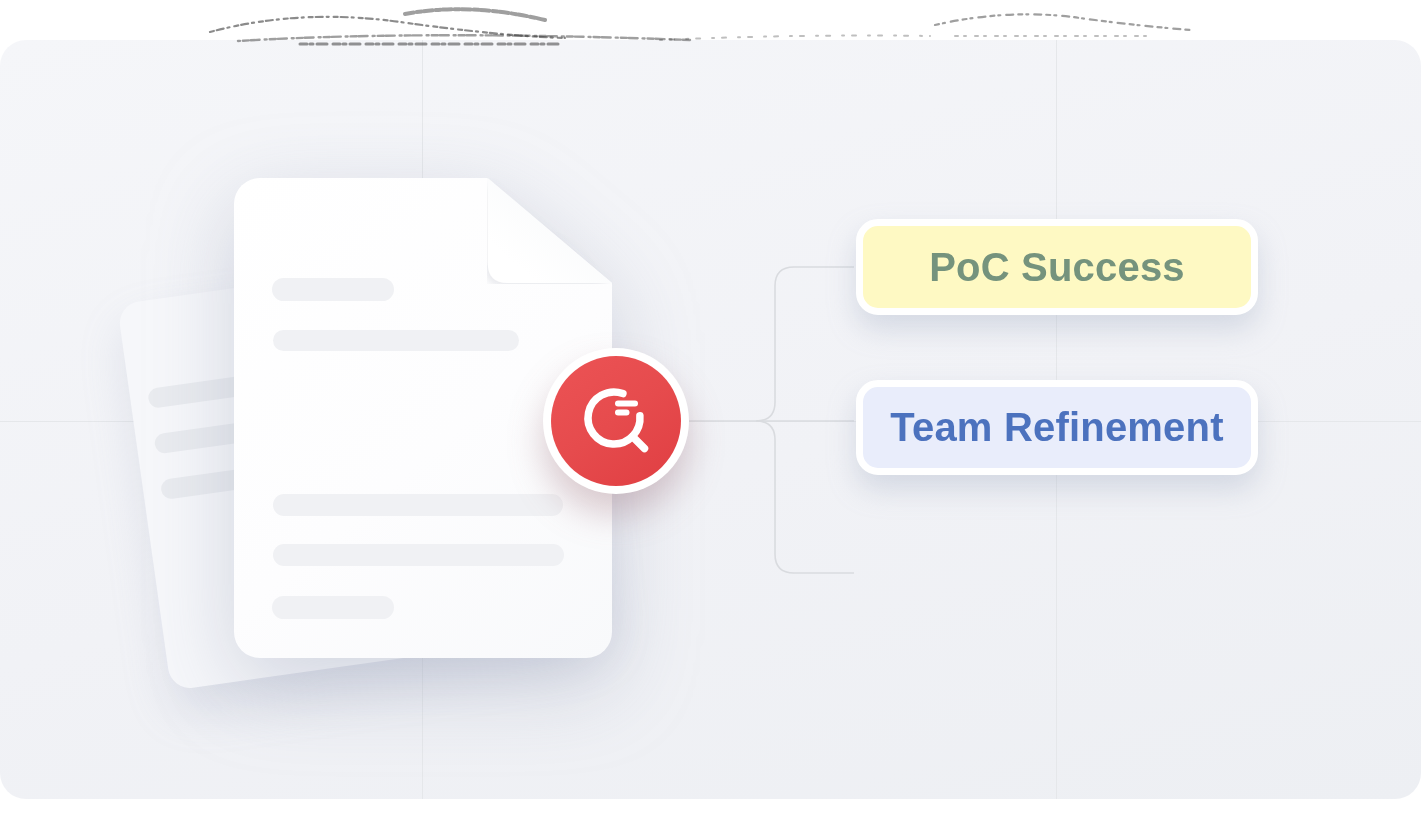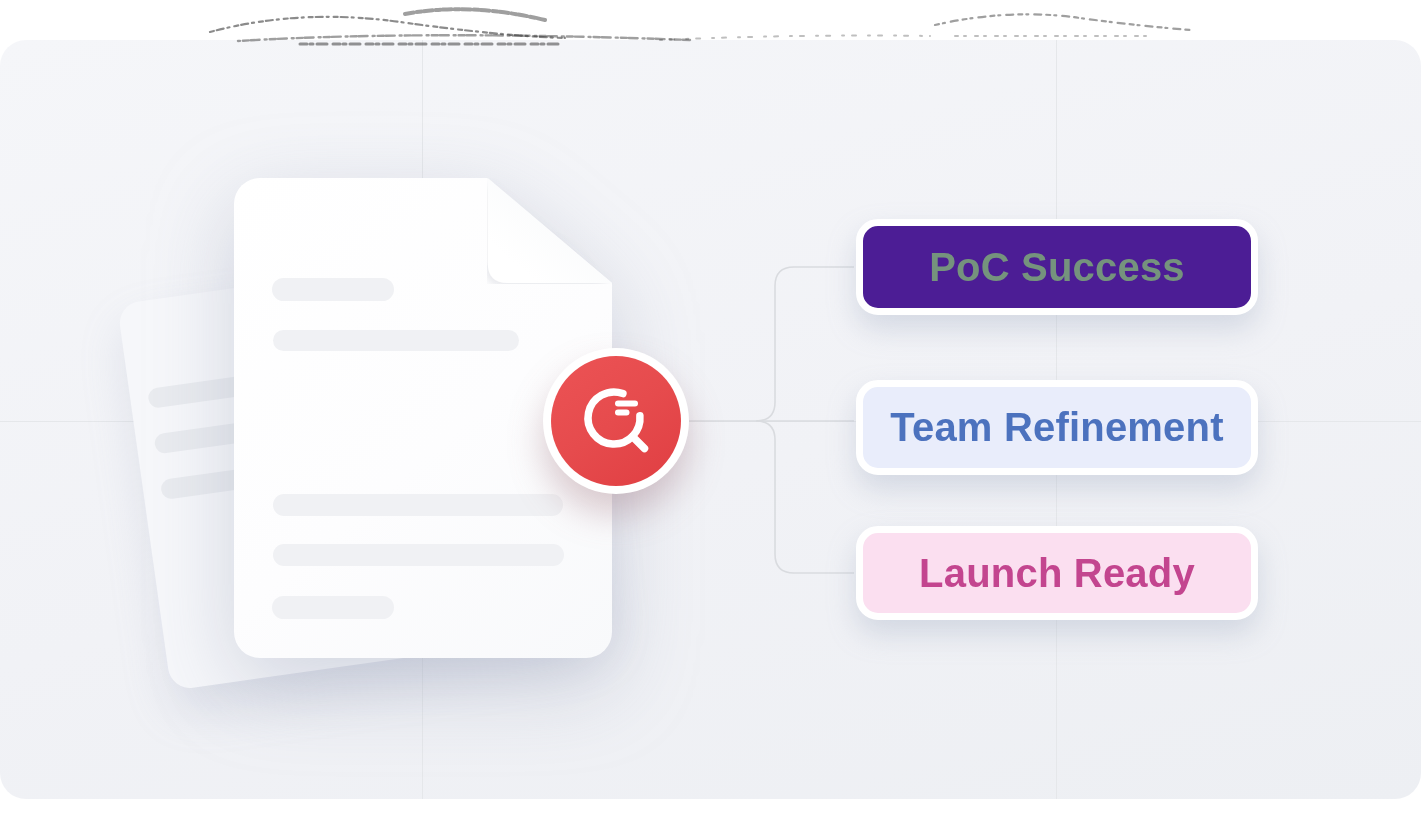--- a/index.html
+++ b/index.html
@@ -119,23 +119,20 @@
         <g stroke="#ffffff" fill="none" stroke-linecap="round">
           <path d="M 71.9 37.6 A 26 26 0 1 0 88.9 59.7" stroke-width="7.5"></path>
           <path d="M 81.5 80.5 L 93.5 92.5" stroke-width="7.5"></path>
           <path d="M 67 47.5 H 84" stroke-width="6"></path>
           <path d="M 67 56.5 H 75.5" stroke-width="6"></path>
         </g>
       </svg>
     </div>
   </div>
 
-  <div class="label-box" style="top: 219px; height: 96px; background: #4c1d95;">
+  <div class="label-box" style="top: 219px; height: 96px; background: #fef9c3;">
     <span class="label-text" style="color: rgb(117, 147, 125);">PoC Success</span>
   </div>
   <div class="label-box" style="top: 372px; height: 95px; background: rgb(233, 237, 251); margin-top: 8px;">
     <span class="label-text" style="color: rgb(76, 114, 190);">Team Refinement</span>
   </div>
-  <div class="label-box" style="top: 526px; height: 94px; background: rgb(251, 223, 240);">
-    <span class="label-text" style="color: rgb(195, 69, 143);">Launch Ready</span>
-  </div>
 
 </div>
 
 </body></html>

